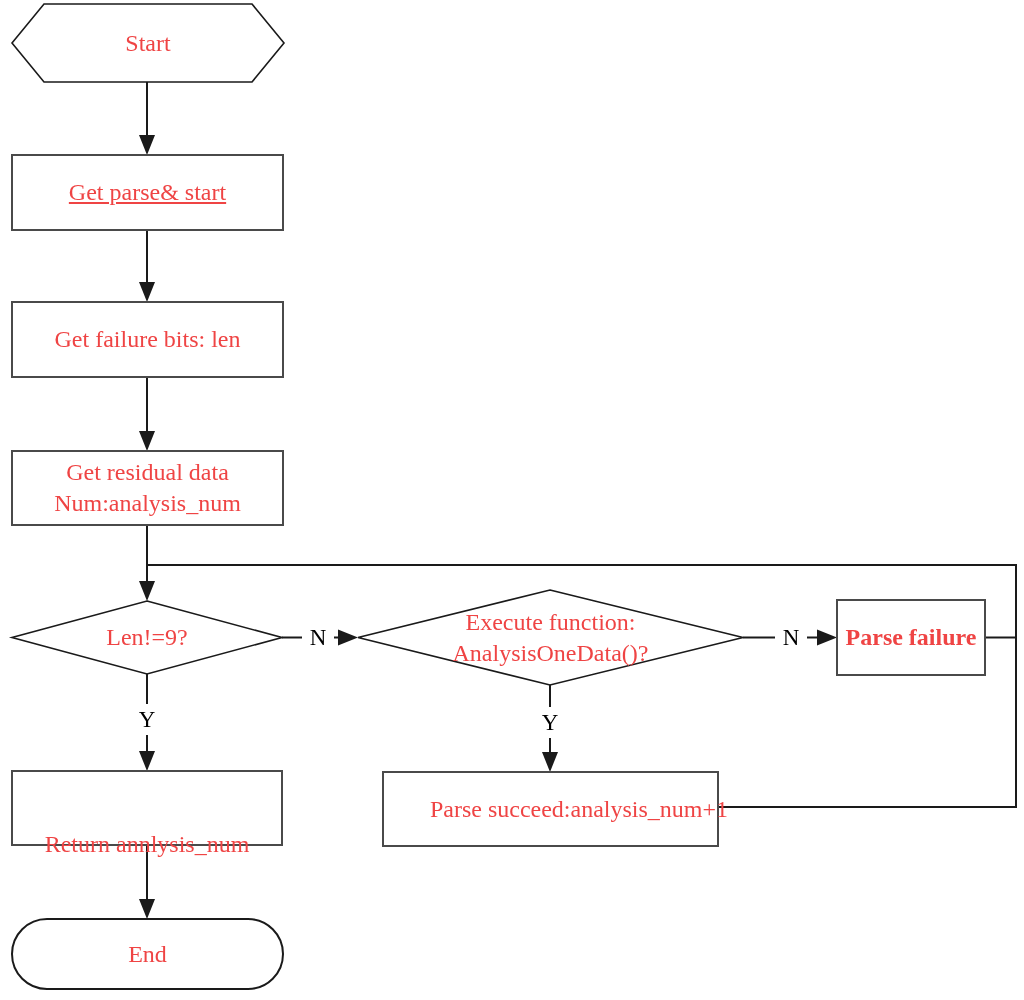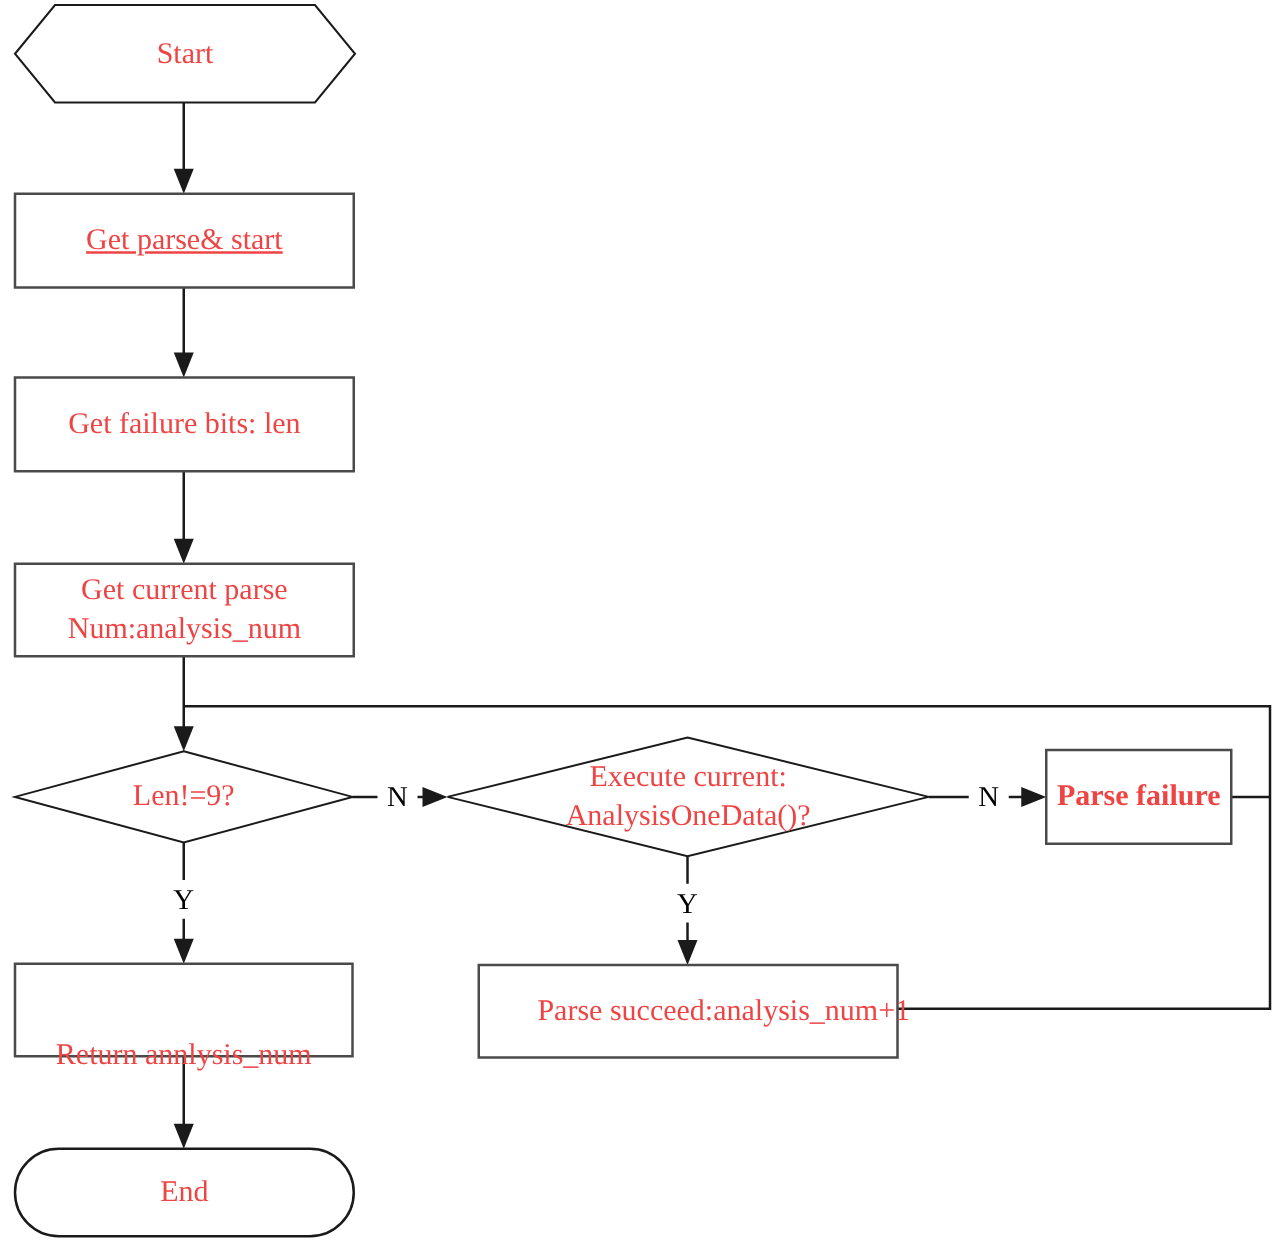--- a/index.html
+++ b/index.html
@@ -85,26 +85,26 @@
       <rect x="383" y="772" width="335" height="74"></rect>
     </g>
   </svg>
 
   <div class="node-label" style="left:12px;  top:4px;   width:272px; height:78px;">Start</div>
 
   <div class="node-label" style="left:12px;  top:155px; width:271px; height:75px;text-decoration:underline;">Get parse&amp; start</div>
 
   <div class="node-label" style="left:12px;  top:302px; width:271px; height:75px;">Get failure bits: len</div>
 
-  <div class="node-label" style="left:12px;  top:451px; width:271px; height:74px;">Get current parse
+  <div class="node-label" style="left:12px;  top:451px; width:271px; height:74px;">Get residual data
 Num:analysis_num</div>
 
   <div class="node-label" style="left:12px;  top:601px; width:270px; height:73px;">Len!=9?</div>
 
-  <div class="node-label" style="left:358px; top:590px; width:385px; height:95px;">Execute current:
+  <div class="node-label" style="left:358px; top:590px; width:385px; height:95px;">Execute function:
 AnalysisOneData()?</div>
 
   <div class="node-label" style="left:837px; top:600px; width:148px; height:75px;font-weight:bold;">Parse failure</div>
 
   <div class="node-label" style="left:12px;  top:771px; width:270px; height:74px;margin-top:36px;">Return annlysis_num</div>
 
   <div class="node-label" style="left:383px; top:772px; width:392px; height:74px;">Parse succeed:analysis_num+1</div>
 
   <div class="node-label" style="left:12px;  top:919px; width:271px; height:70px;">End</div>
 

